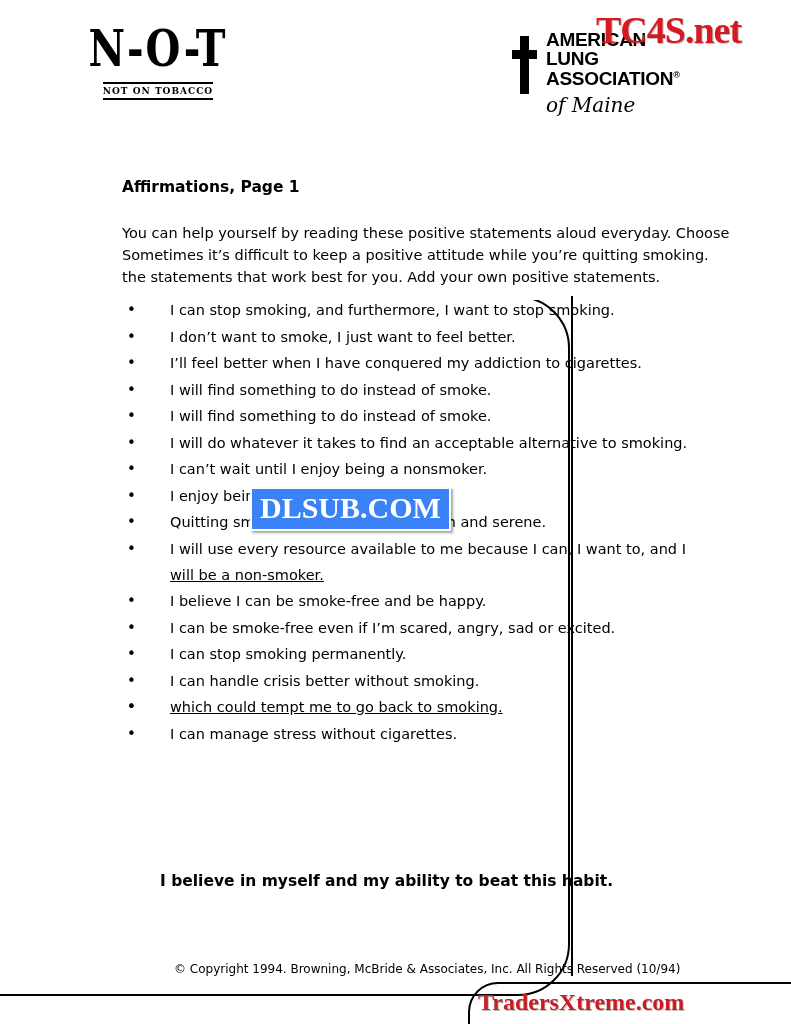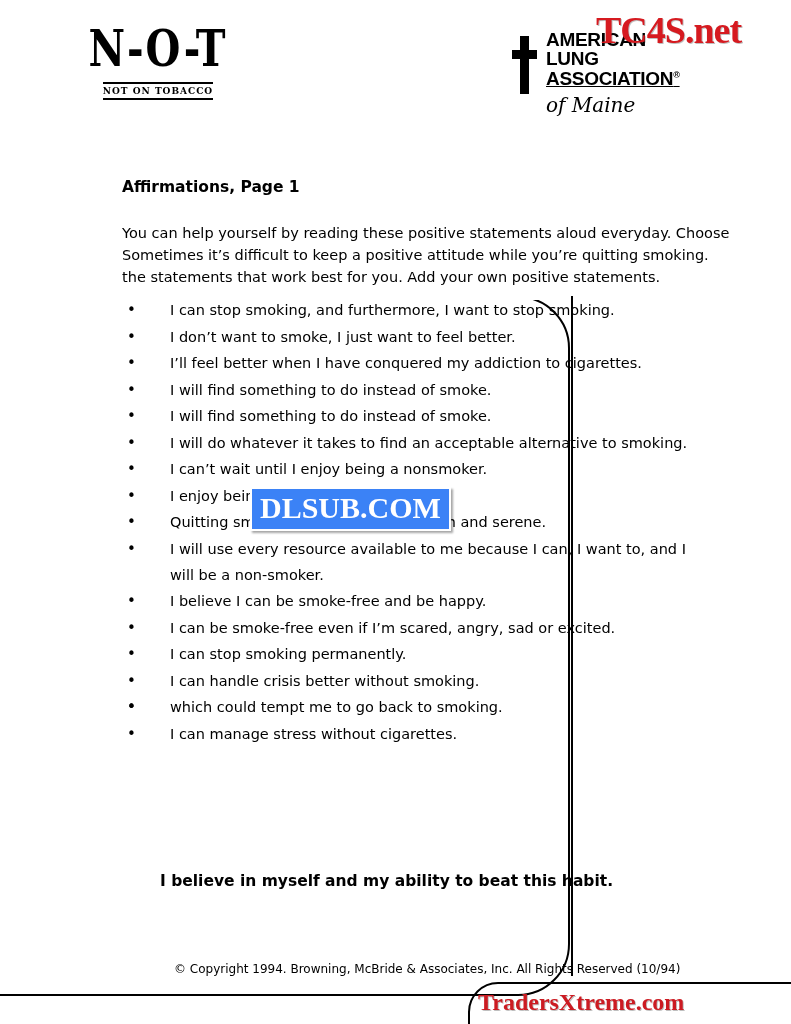--- a/index.html
+++ b/index.html
@@ -126,21 +126,21 @@
   }
   .ala-text {
     margin-left: 34px;
     font-family: "Liberation Sans", sans-serif;
     font-weight: bold;
     line-height: 1.02;
     letter-spacing: -0.3px;
   }
   .ala-text .l1 { font-size: 19px; }
   .ala-text .l2 { font-size: 19px; }
-  .ala-text .l3 { font-size: 19px; text-decoration: underline; }
+  .ala-text .l3 { font-size: 19px; }
   .ala-reg { font-size: 9px; font-weight: bold; vertical-align: super; }
   .ala-of {
     margin-left: 34px;
     margin-top: 5px;
     font-family: "DejaVu Serif", serif;
     font-style: italic;
     font-size: 20px;
   }
 
   
@@ -218,21 +218,21 @@
     line-height: 20px;
     margin-bottom: 6.5px;
   }
   .aff-item .bullet {
     position: absolute;
     left: 5px;
     top: 0px;
     font-size: 15px;
     line-height: 20px;
   }
-  .aff-item .line2 { display: block; margin-top: 6px; }
+  .aff-item .line2 { display: block; margin-top: 6px; text-decoration: underline; }
 
   .closing {
     position: absolute;
     left: 160px;
     top: 872px;
     font-family: "DejaVu Sans", sans-serif;
     font-weight: bold;
     font-size: 15.5px;
   }
   .copyright {

